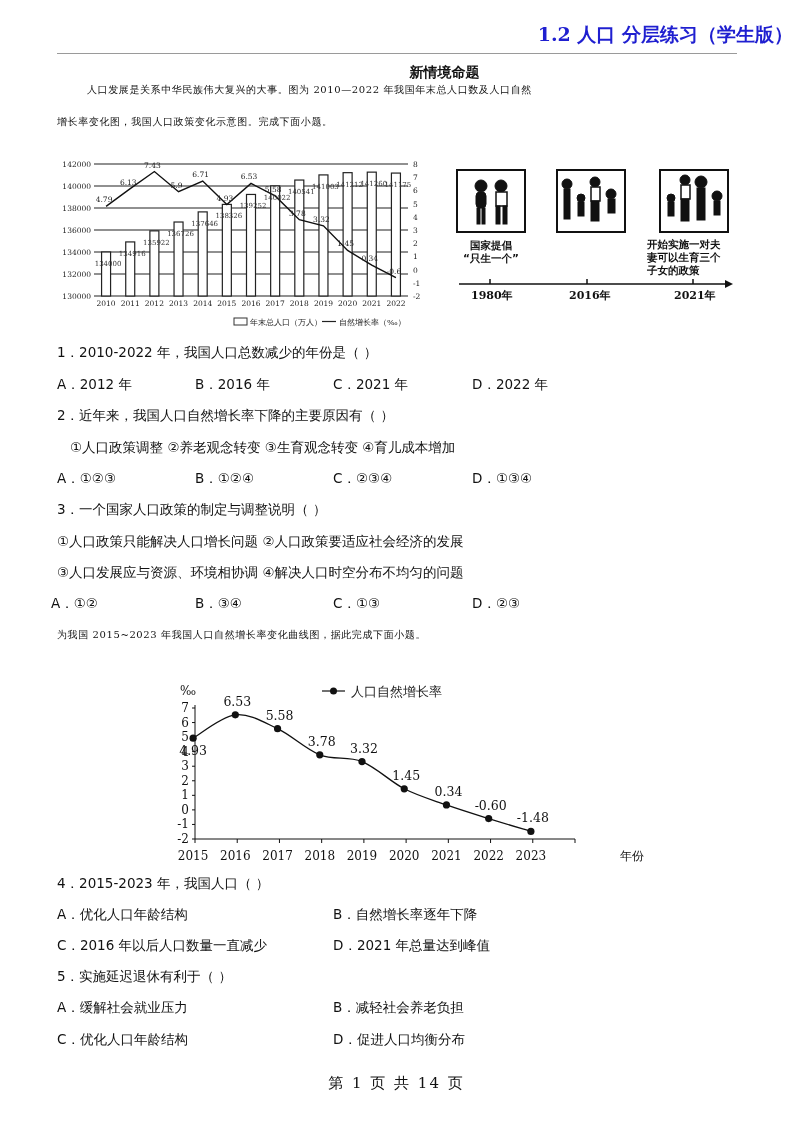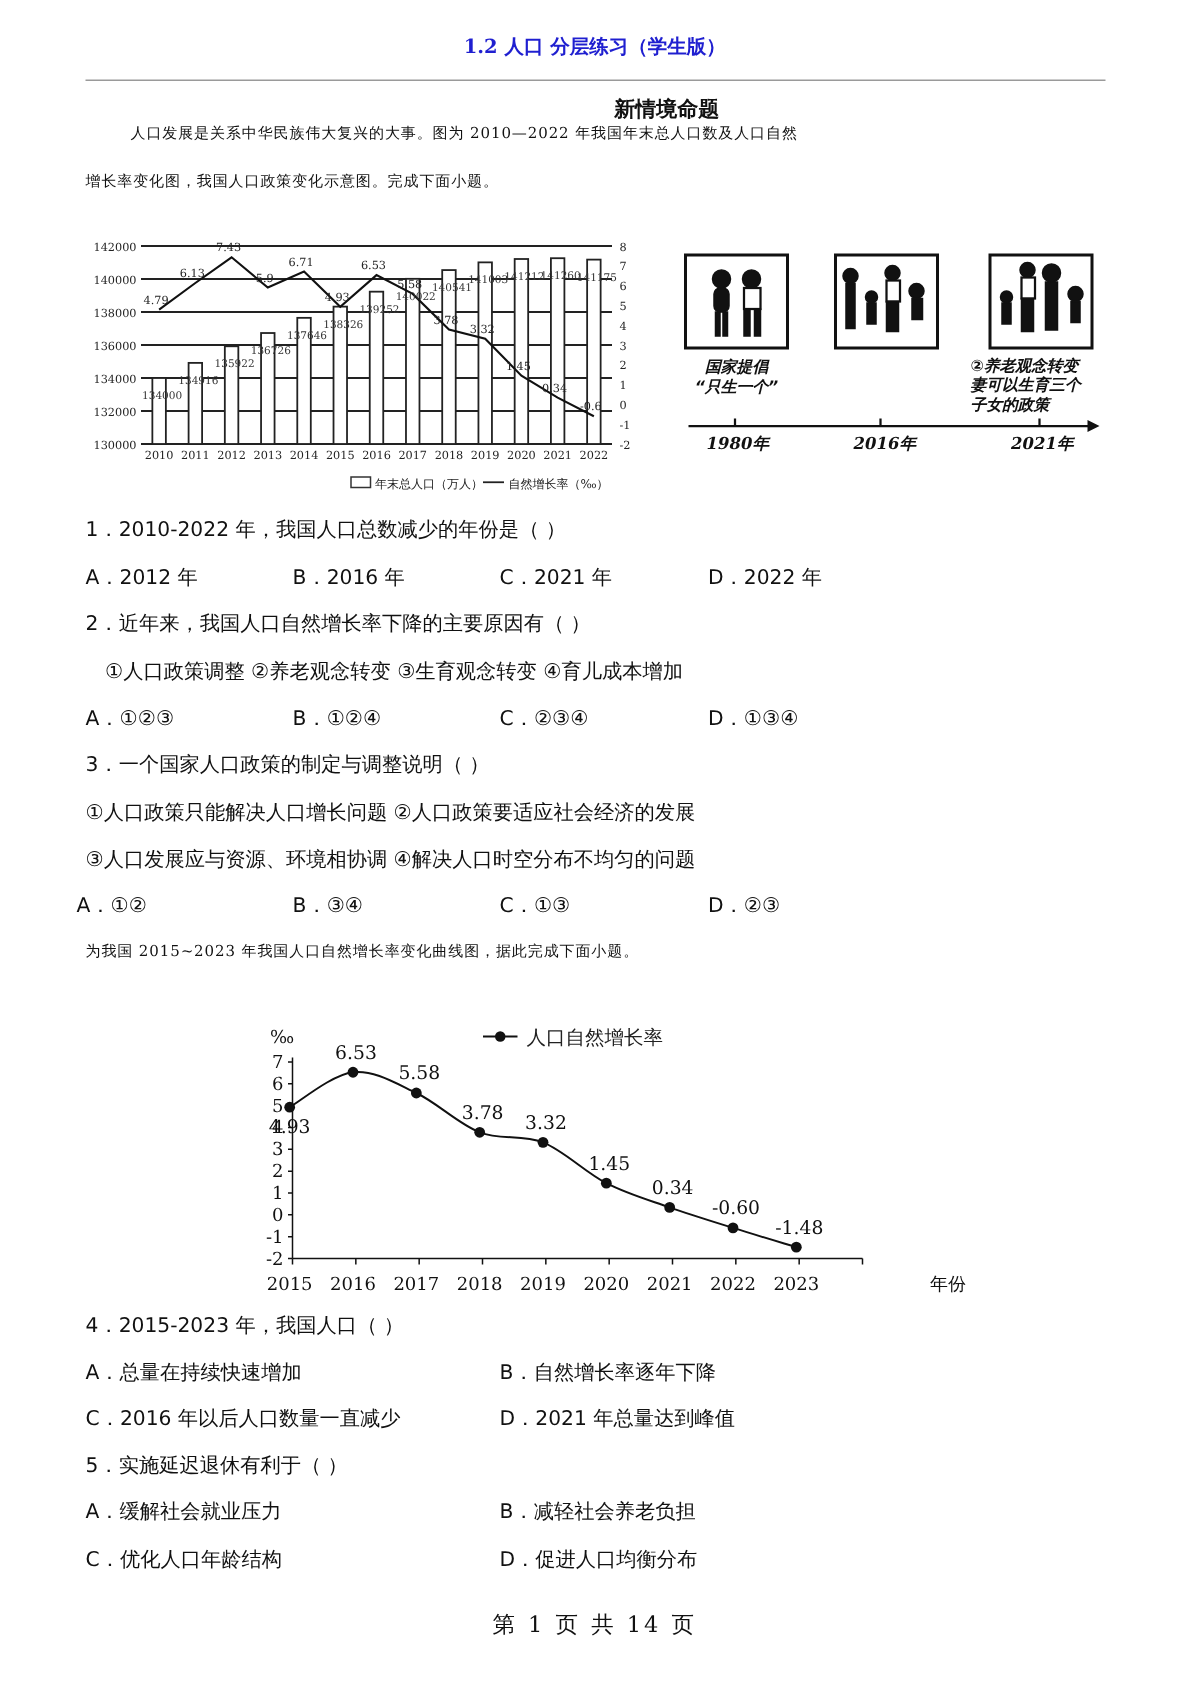--- a/index.html
+++ b/index.html
@@ -1,19 +1,19 @@
 <!DOCTYPE html>
 <html><head>
 <meta charset="utf-8">
 <style>
   html, body { margin: 0; padding: 0; background: #ffffff; }
   body { width: 793px; height: 1122px; position: relative; overflow: hidden;
          font-family: "DejaVu Serif", "Liberation Serif", serif; color: #111; }
-  .header-title { position: absolute; top: 22px; left: 0; width: 793px; text-align: center;
-         font-size: 13px; font-weight: bold; color: #1f1fd0; font-family: "DejaVu Serif", serif; }
+  .header-title { position: absolute; top: 22px; left: 0; width: 793px; text-align: right;
+         font-size: 19px; font-weight: bold; color: #1f1fd0; font-family: "DejaVu Serif", serif; }
   .header-rule { position: absolute; top: 53px; left: 57px; width: 680px; height: 0;
          border-top: 1.5px solid #9a9a9a; }
   .section-title { position: absolute; top: 64px; left: 0; width: 793px; text-align: center;
          font-size: 14px; font-weight: bold; font-family: "DejaVu Sans", sans-serif; margin-left: 48px; }
   .para { position: absolute; left: 57px; width: 680px; font-size: 10px; line-height: 32px;
          font-family: "DejaVu Serif", serif; letter-spacing: 0.6px; }
   .para .indent { display: inline-block; width: 30px; }
   .line { position: absolute; left: 57px; font-size: 13.5px; font-family: "DejaVu Sans", sans-serif; white-space: nowrap; }
   .opt { position: absolute; font-size: 13.5px; font-family: "DejaVu Sans", sans-serif; white-space: nowrap; }
   svg text { font-family: "DejaVu Serif", "Liberation Serif", serif; }
@@ -125,21 +125,21 @@
       <text x="345.9230769230769" y="150" font-size="7.5" text-anchor="middle" fill="#222">2022</text>
     </g>
   <g id="c1-legend">
     <rect x="184" y="162" width="13" height="7" fill="#fff" stroke="#333" stroke-width="1"></rect>
     <text x="200" y="169" font-size="8" fill="#222">年末总人口（万人）</text>
     <line x1="272" y1="165.5" x2="286" y2="165.5" stroke="#222" stroke-width="1.2"></line>
     <text x="289" y="169" font-size="8" fill="#222">自然增长率（‰）</text>
   </g>
 </svg>
 
-<div style="position:absolute; left:445px; top:160px; width:300px; height:150px;font-style:italic;">
+<div style="position:absolute; left:445px; top:160px; width:300px; height:150px;">
   <svg width="300" height="150" viewBox="0 0 300 150" style="position:absolute; left:0; top:0;">
 
     <rect x="12" y="10" width="68" height="62" fill="#fff" stroke="#111" stroke-width="2"></rect>
     <g fill="#111" stroke="#111">
       <circle cx="36" cy="26" r="6"></circle>
       <rect x="31" y="32" width="10" height="16" rx="4"></rect>
       <rect x="32" y="48" width="3" height="16"></rect>
         <rect x="37" y="48" width="3" height="16"></rect>
       <circle cx="56" cy="26" r="6"></circle>
       <rect x="51" y="32" width="11" height="14" fill="#fff" stroke-width="1.5"></rect>
@@ -177,21 +177,21 @@
     <polygon points="288,124 280,120 280,128" fill="#111"></polygon>
     <line x1="45" y1="119" x2="45" y2="124" stroke="#111" stroke-width="1.5"></line>
     <line x1="142" y1="119" x2="142" y2="124" stroke="#111" stroke-width="1.5"></line>
     <line x1="248" y1="119" x2="248" y2="124" stroke="#111" stroke-width="1.5"></line>
   </svg>
   <div class="policy-caption" style="left:8px; top:79px; width:76px;">
     <div>国家提倡</div>
     <div>“只生一个”</div>
   </div>
   <div class="policy-caption" style="left:202px; top:78px; width:96px; text-align:left;">
-    <div>②养老观念转变</div>
+    <div>开始实施一对夫</div>
     <div>妻可以生育三个</div>
     <div>子女的政策</div>
   </div>
   <div class="policy-year" style="left:26px; top:128px;">1980年</div>
   <div class="policy-year" style="left:124px; top:128px;">2016年</div>
   <div class="policy-year" style="left:229px; top:128px;">2021年</div>
 </div>
 
 <div class="line" style="top:344px;">1．2010-2022 年，我国人口总数减少的年份是（    ）</div>
 <div class="opt" style="left:57px; top:376px;">A．2012 年</div>
@@ -288,21 +288,21 @@
       <text x="194" y="72.56444444444443" font-size="12.5" text-anchor="middle" fill="#111">3.32</text>
       <text x="236.22222222222223" y="99.78333333333333" font-size="12.5" text-anchor="middle" fill="#111">1.45</text>
       <text x="278.44444444444446" y="115.94" font-size="12.5" text-anchor="middle" fill="#111">0.34</text>
       <text x="320.6666666666667" y="129.62222222222223" font-size="12.5" text-anchor="middle" fill="#111">-0.60</text>
       <text x="362.88888888888886" y="142.4311111111111" font-size="12.5" text-anchor="middle" fill="#111">-1.48</text>
     </g>
   <text x="450" y="180" font-size="12" fill="#111" font-family="DejaVu Sans, sans-serif">年份</text>
 </svg>
 
 <div class="line" style="top:875px;">4．2015-2023 年，我国人口（    ）</div>
-<div class="opt" style="left:57px; top:906px;">A．总量在持续快速增加</div>
+<div class="opt" style="left:57px; top:906px;">A．优化人口年龄结构</div>
 <div class="opt" style="left:333px; top:906px;">B．自然增长率逐年下降</div>
 <div class="opt" style="left:57px; top:937px;">C．2016 年以后人口数量一直减少</div>
 <div class="opt" style="left:333px; top:937px;">D．2021 年总量达到峰值</div>
 
 <div class="line" style="top:968px;">5．实施延迟退休有利于（    ）</div>
 <div class="opt" style="left:57px; top:999px;">A．缓解社会就业压力</div>
 <div class="opt" style="left:333px; top:999px;">B．减轻社会养老负担</div>
 <div class="opt" style="left:57px; top:1031px;">C．优化人口年龄结构</div>
 <div class="opt" style="left:333px; top:1031px;">D．促进人口均衡分布</div>
 

